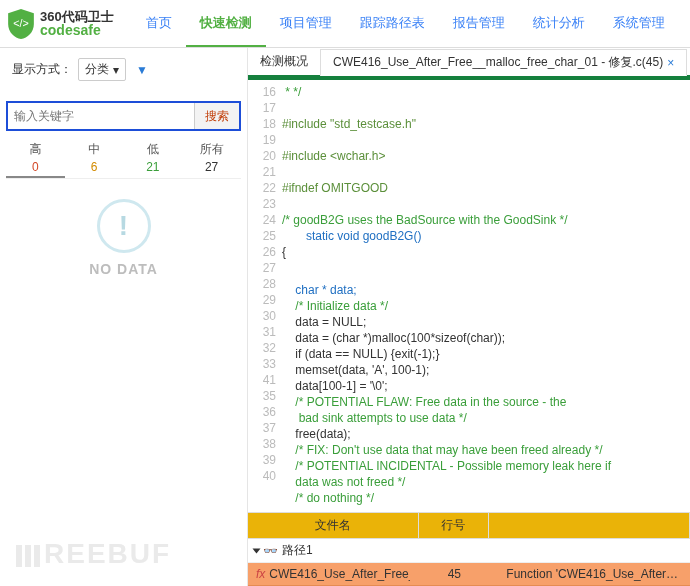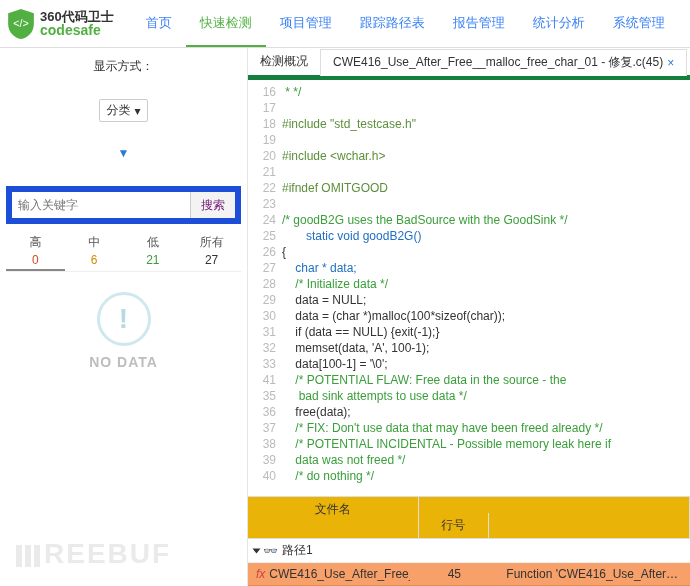--- a/index.html
+++ b/index.html
@@ -6,30 +6,30 @@
 body { width: 690px; height: 586px; overflow: hidden; font-size: 12px; color: #333; background: #fff; }
 
 .header { display: flex; align-items: center; border-bottom: 1px solid #ddd; height: 48px; padding-left: 8px; }
 .logo { display: flex; align-items: center; gap: 6px; margin-right: 18px; }
 .logo-icon { width: 26px; height: 30px; }
 .logo-text { line-height: 1; }
 .logo-text .cn { font-size: 13px; color: #333; font-weight: 700; }
 .logo-text .en { font-size: 14px; color: #52b043; font-weight: 700; }
 .nav { display: flex; height: 100%; }
 .nav-item { padding: 0 14px; display: flex; align-items: center; font-size: 13px; color: #3b82f6; cursor: pointer; border-bottom: 2px solid transparent; }
-.nav-item.active { color: #52b043; border-bottom-color: #52b043; }
+.nav-item.active { color: #52b043; border-bottom-color: #52b043; font-weight: bold; }
 
 .content { display: flex; height: calc(100% - 48px); }
 .left-panel { width: 248px; border-right: 1px solid #e5e5e5; padding: 6px; display: flex; flex-direction: column; }
-.display-row { display: flex; align-items: center; justify-content: space-between; gap: 24px; padding: 4px 6px; font-size: 12px; color: #333; flex-direction: column; }
+.display-row { display: flex; align-items: center; justify-content: flex-start; gap: 6px; padding: 4px 6px; font-size: 12px; color: #333; }
 .select { display: inline-flex; align-items: center; border: 1px solid #ccc; padding: 2px 6px; border-radius: 2px; cursor: pointer; font-size: 12px; gap: 4px; }
 .filter-icon { color: #2a7bd6; cursor: pointer; padding: 0 4px; }
-.search-row { display: flex; margin-top: 22px; border: 6px solid #1d4ed8; }
+.search-row { display: flex; margin-top: 16px; border: 2px solid #1d4ed8; }
 .search-input { flex: 1; border: none; padding: 6px; font-size: 12px; outline: none; }
-.search-btn { background: #f3f3f3; border: none; border-left: 1px solid #ccc; padding: 0 10px; font-size: 12px; cursor: pointer; color: #701a75; }
+.search-btn { background: #f3f3f3; border: none; border-left: 1px solid #ccc; padding: 0 10px; font-size: 12px; cursor: pointer; color: #c2410c; }
 
 .severity { display: flex; margin-top: 6px; border-bottom: 1px solid #eee; }
 .sev-cell { flex: 1; text-align: center; padding: 4px 0; cursor: pointer; }
 .sev-cell.active { box-shadow: inset 0 -2px 0 #888; }
 .sev-label { font-size: 12px; color: #555; }
 .sev-count { font-size: 12px; margin-top: 2px; }
 .sev-high .sev-count { color: #d24726; }
 .sev-med .sev-count { color: #d38b00; }
 .sev-low .sev-count { color: #3a9e3a; }
 .sev-all .sev-count { color: #333; }
@@ -46,30 +46,30 @@
 .tab-close { color: #2a7bd6; margin-left: 4px; cursor: pointer; }
 
 .code-area { flex: 1; display: flex; overflow: hidden; font-family: Consolas, Menlo, monospace; font-size: 12px; line-height: 16px; padding-top: 4px; }
 .gutter { width: 34px; text-align: right; color: #bbb; padding-right: 6px; }
 .gutter div { height: 16px; }
 .code { flex: 1; white-space: pre; overflow: hidden; color: #333; }
 .code div { height: 16px; }
 .c-comment { color: #3a9e3a; }
 .c-keyword { color: #1f6fc2; margin-left: 24px; }
 .c-preproc { color: #5b8f3a; }
-.c-type { color: #1f6fc2; }
+.c-type { color: #1f6fc2; margin-top: 22px; }
 
 .bottom { border-top: 1px solid #ddd; font-size: 12px; }
 .bottom-tabs { display: flex; height: 28px; border-bottom: 1px solid #ddd; }
 .btab { flex: 1; display: flex; align-items: center; justify-content: center; cursor: pointer; color: #333; }
 .btab.active { border-bottom: 2px solid #52b043; }
 .bottom-header { display: flex; background: #eab308; border-bottom: 1px solid #ddd; }
 .bh-cell { padding: 4px 8px; border-right: 1px solid #ddd; text-align: center; }
 .bh-file { flex: 1; }
-.bh-line { width: 70px; margin-top: 16px; }
+.bh-line { width: 70px; }
 .bh-last { flex: 1.2; }
 
 .path-row { display: flex; align-items: center; padding: 3px 6px; gap: 4px; background: #fff; border-bottom: 1px solid #eee; cursor: pointer; }
 .tri { width: 0; height: 0; border-left: 5px solid #333; border-top: 4px solid transparent; border-bottom: 4px solid transparent; transform: rotate(90deg); }
 
 .result-row { display: flex; background: #f7a06a; border-bottom: 1px solid #e58c53; cursor: pointer; gap: 9px; }
 .rr { padding: 4px 8px; overflow: hidden; text-overflow: ellipsis; white-space: nowrap; }
 .rr-file { flex: 1; display: flex; align-items: center; gap: 4px; }
 .rr-line { width: 70px; text-align: center; }
 .rr-last { flex: 1.2; }

